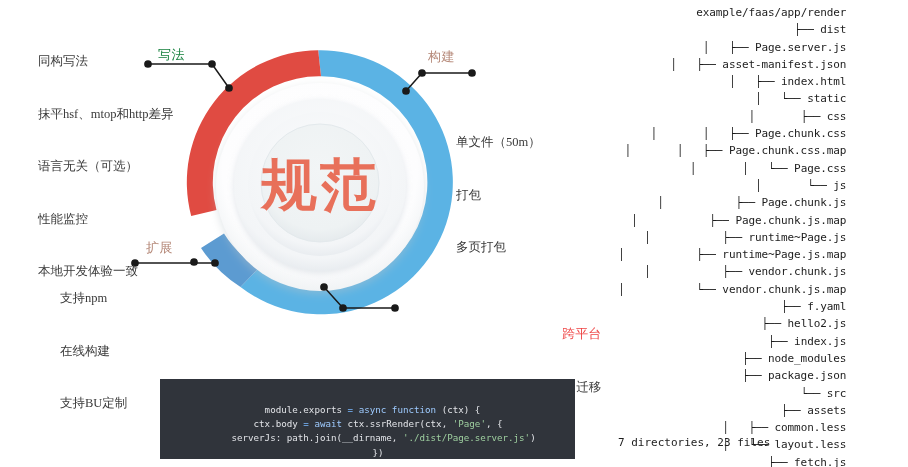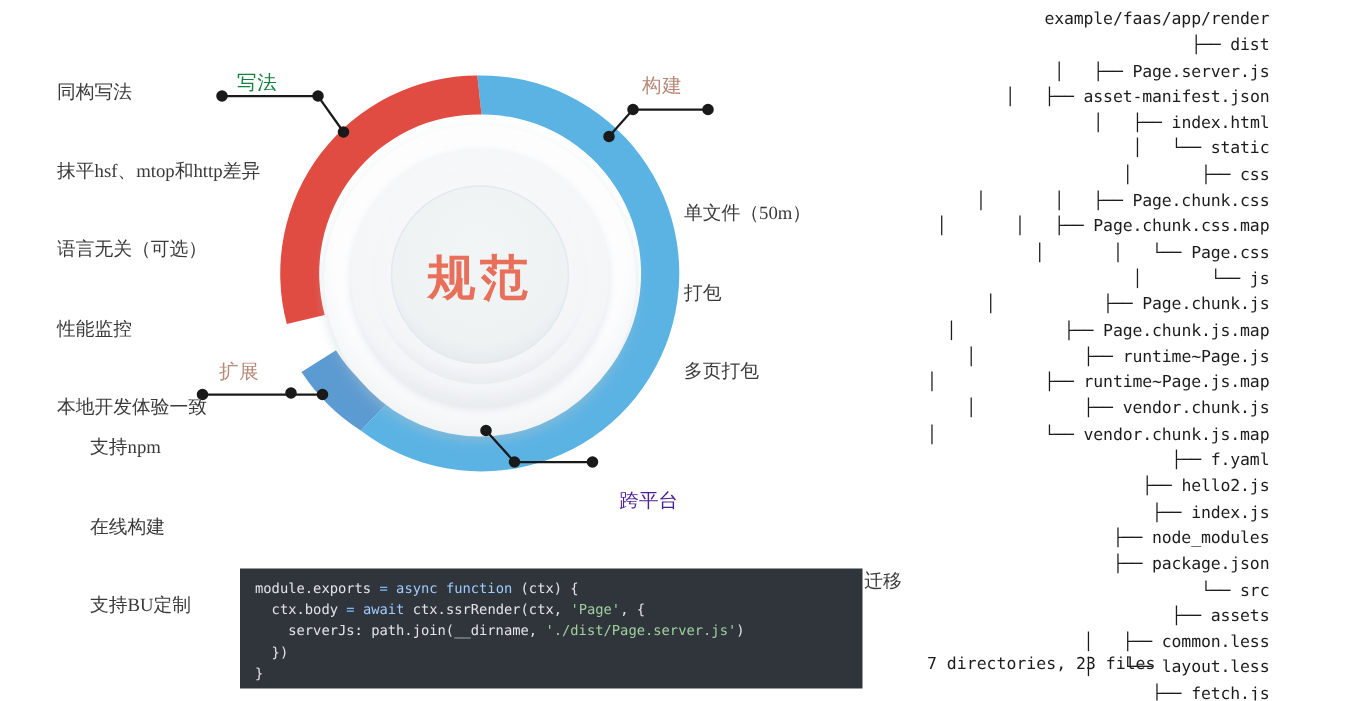--- a/index.html
+++ b/index.html
@@ -21,38 +21,39 @@
   .feature-title{color:#cf8872;font-size:13px;display:block;margin-bottom:1px;}
 
   
   #donut-wrap{position:absolute;left:178px;top:40px;width:284px;height:292px;}
 
   .center-text{
     position:absolute;left:0;top:0;width:284px;height:292px;
     display:flex;align-items:center;justify-content:center;
     font-family:"Liberation Sans",sans-serif;
     font-weight:bold;
-    font-size:32px;
+    font-size:56px;
     color:#e8705a;
     letter-spacing:3px;
     pointer-events:none;
   }
 
   
   #code-block{
     position:absolute;left:160px;top:379px;width:415px;height:80px;
     background:#30343b;
     font-family:"DejaVu Sans Mono",monospace;
     font-size:9.2px;
     line-height:14.2px;
-    padding:7px 0 0 10px;
+    padding:24px 0 0 10px;
     box-sizing:border-box;
     color:#e2e4e8;
     white-space:pre;
     overflow:hidden;
+    text-align:center;
   }
   .c-fn{color:#9ecbff;}
   .c-str{color:#9fd0a0;}
   .c-op{color:#79b8ff;}
   .c-plain{color:#e2e4e8;}
 
   
   #tree{
     position:absolute;left:618px;top:4px;
     font-family:"DejaVu Sans Mono",monospace;
@@ -171,21 +172,21 @@
   </div>
 
   <div class="cat-label" style="left: 146px; top: 239px; color: rgb(181, 136, 120);">扩展</div>
   <div class="txt-block" style="left:60px;top:255px;">
     <span class="ln">支持npm</span>
     <span class="ln">在线构建</span>
     <span class="ln">支持BU定制</span>
   </div>
 
   <div class="txt-block" style="left:413px;top:290px;">
-    <span class="feature-title" style="color: #4c1d95;">跨平台</span>
+    <span class="feature-title" style="color: #ef4444; text-align: right;">跨平台</span>
     <span class="ln">faas-runtime，保证可以跨平台迁移</span>
     <span class="ln">语言无关（ts可选）</span>
     
   </div>
 
   <div id="code-block" style="background: rgb(48, 52, 59);"><div><span class="c-plain">module.exports </span><span class="c-op">= </span><span class="c-fn">async function </span><span class="c-plain">(ctx) {</span></div><div><span class="c-plain">  ctx.body </span><span class="c-op">= </span><span class="c-fn">await </span><span class="c-plain">ctx.ssrRender(ctx, </span><span class="c-str">'Page'</span><span class="c-plain">, {</span></div><div><span class="c-plain">    serverJs: path.join(__dirname, </span><span class="c-str">'./dist/Page.server.js'</span><span class="c-plain">)</span></div><div><span class="c-plain">  })</span></div><div><span class="c-plain">}</span></div></div>
 
   <div id="tree"><span class="tree-line">example/faas/app/render</span><span class="tree-line">├── dist</span><span class="tree-line">│   ├── Page.server.js</span><span class="tree-line">│   ├── asset-manifest.json</span><span class="tree-line">│   ├── index.html</span><span class="tree-line">│   └── static</span><span class="tree-line">│       ├── css</span><span class="tree-line">│       │   ├── Page.chunk.css</span><span class="tree-line">│       │   ├── Page.chunk.css.map</span><span class="tree-line">│       │   └── Page.css</span><span class="tree-line">│       └── js</span><span class="tree-line">│           ├── Page.chunk.js</span><span class="tree-line">│           ├── Page.chunk.js.map</span><span class="tree-line">│           ├── runtime~Page.js</span><span class="tree-line">│           ├── runtime~Page.js.map</span><span class="tree-line">│           ├── vendor.chunk.js</span><span class="tree-line">│           └── vendor.chunk.js.map</span><span class="tree-line">├── f.yaml</span><span class="tree-line">├── hello2.js</span><span class="tree-line">├── index.js</span><span class="tree-line">├── node_modules</span><span class="tree-line">├── package.json</span><span class="tree-line">└── src</span><span class="tree-line">    ├── assets</span><span class="tree-line">    │   ├── common.less</span><span class="tree-line">    │   └── layout.less</span><span class="tree-line">    ├── fetch.js</span></div>
   <div id="tree-summary">7 directories, 23 files</div>
 

